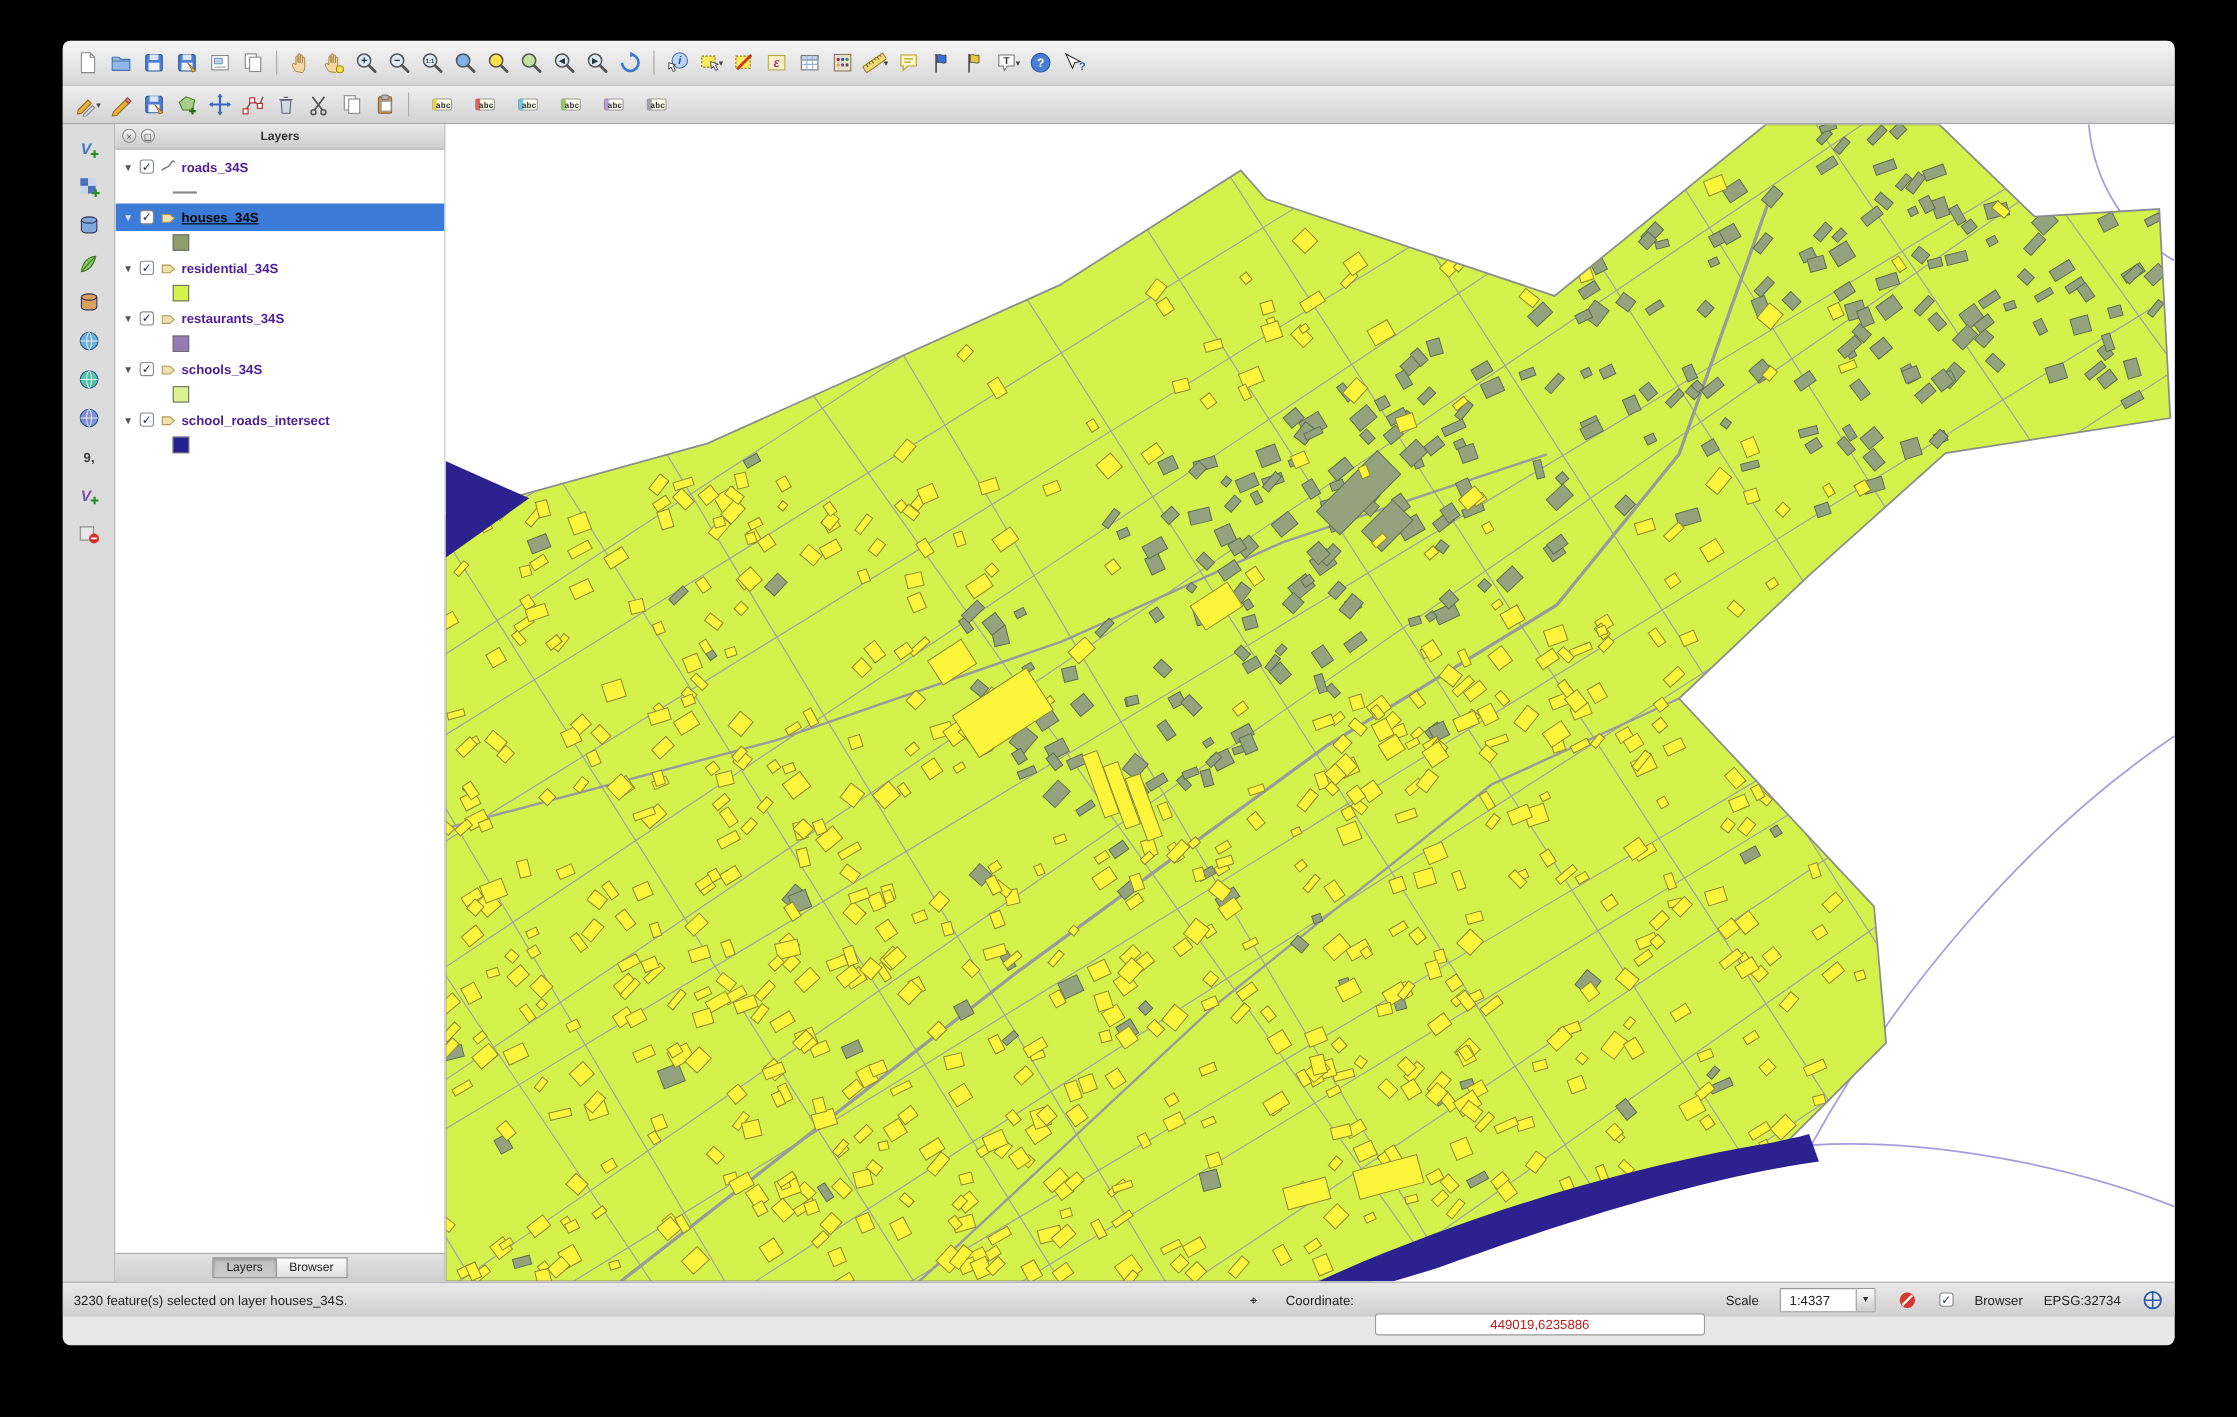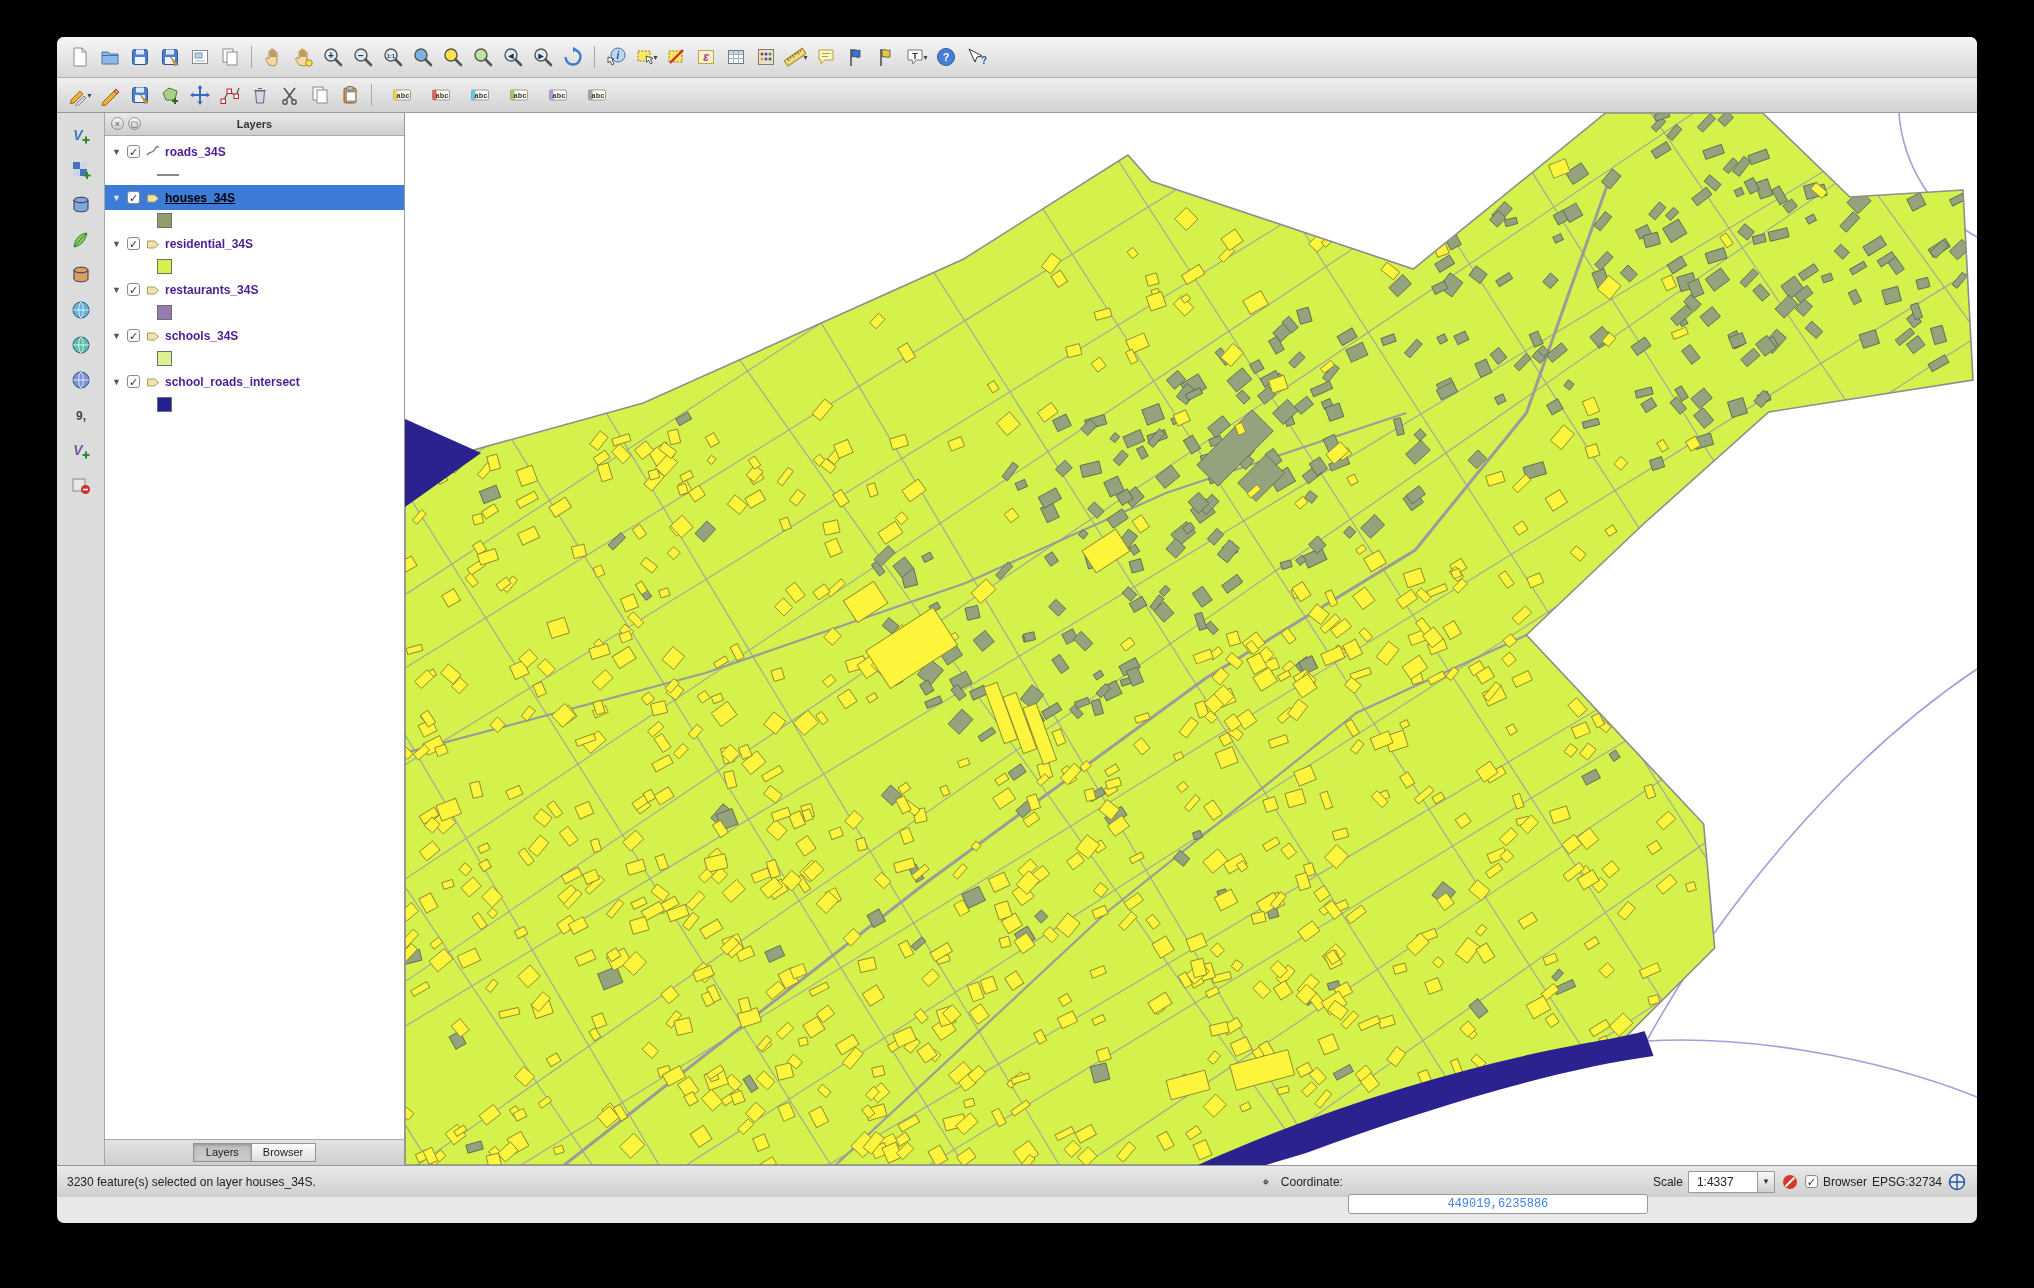--- a/index.html
+++ b/index.html
@@ -53,25 +53,25 @@
   .panel-tabs{height:25px;background:linear-gradient(#e2e2e2,#cfcfcf);border-top:1px solid #aaa;
     display:flex;align-items:center;justify-content:center;}
   .ptab{font-size:11px;color:#222;padding:2px 12px 3px;border:1px solid #969696;
     background:linear-gradient(#fdfdfd,#dedede);}
   .ptab.active{background:linear-gradient(#bdbdbd,#cecece);box-shadow:inset 0 1px 3px rgba(0,0,0,.25);}
   .ptab + .ptab{border-left:none;padding-left:11px;}
   .map{flex:1;position:relative;background:#fff;overflow:hidden;}
   .map svg{position:absolute;left:0;top:0;width:100%;height:100%;display:block;}
   
   .statusbar{height:32px;background:linear-gradient(#e9e9e9,#cfcfcf);border-top:1px solid #979797;
-    display:flex;align-items:center;padding:0 10px;font-size:12px;color:#222;gap:5px;box-sizing:border-box;justify-content:space-between;}
+    display:flex;align-items:center;padding:0 10px;font-size:12px;color:#222;gap:19px;box-sizing:border-box;justify-content:space-between;}
   .sb-spacer{flex:1;}
   .sb-ico{width:20px;height:20px;display:inline-flex;align-items:center;justify-content:center;}
   .coord-input{width:300px;height:20px;border:1px solid #9a9a9a;border-radius:3px;background:#fff;
-    font-size:12px;text-align:center;font-family:Liberation Mono, monospace;color:#3b82f6;box-sizing:border-box;margin-top:44px;}
+    font-size:12px;text-align:center;font-family:Liberation Sans, sans-serif;color:#b91c1c;box-sizing:border-box;margin-top:44px;}
   .scale-combo{display:inline-flex;align-items:center;height:20px;border:1px solid #9a9a9a;border-radius:1px;
     background:#fff;overflow:hidden;}
   .scale-val{padding:0 8px;font-size:12px;min-width:52px;}
   .scale-arrow{width:16px;height:20px;background:linear-gradient(#fafafa,#cfcfcf);border-left:1px solid #9a9a9a;
     font-size:8px;display:inline-flex;align-items:center;justify-content:center;color:#333;}
   .sb-label{color:#222;}
 </style>
 </head>
 <body>
 

